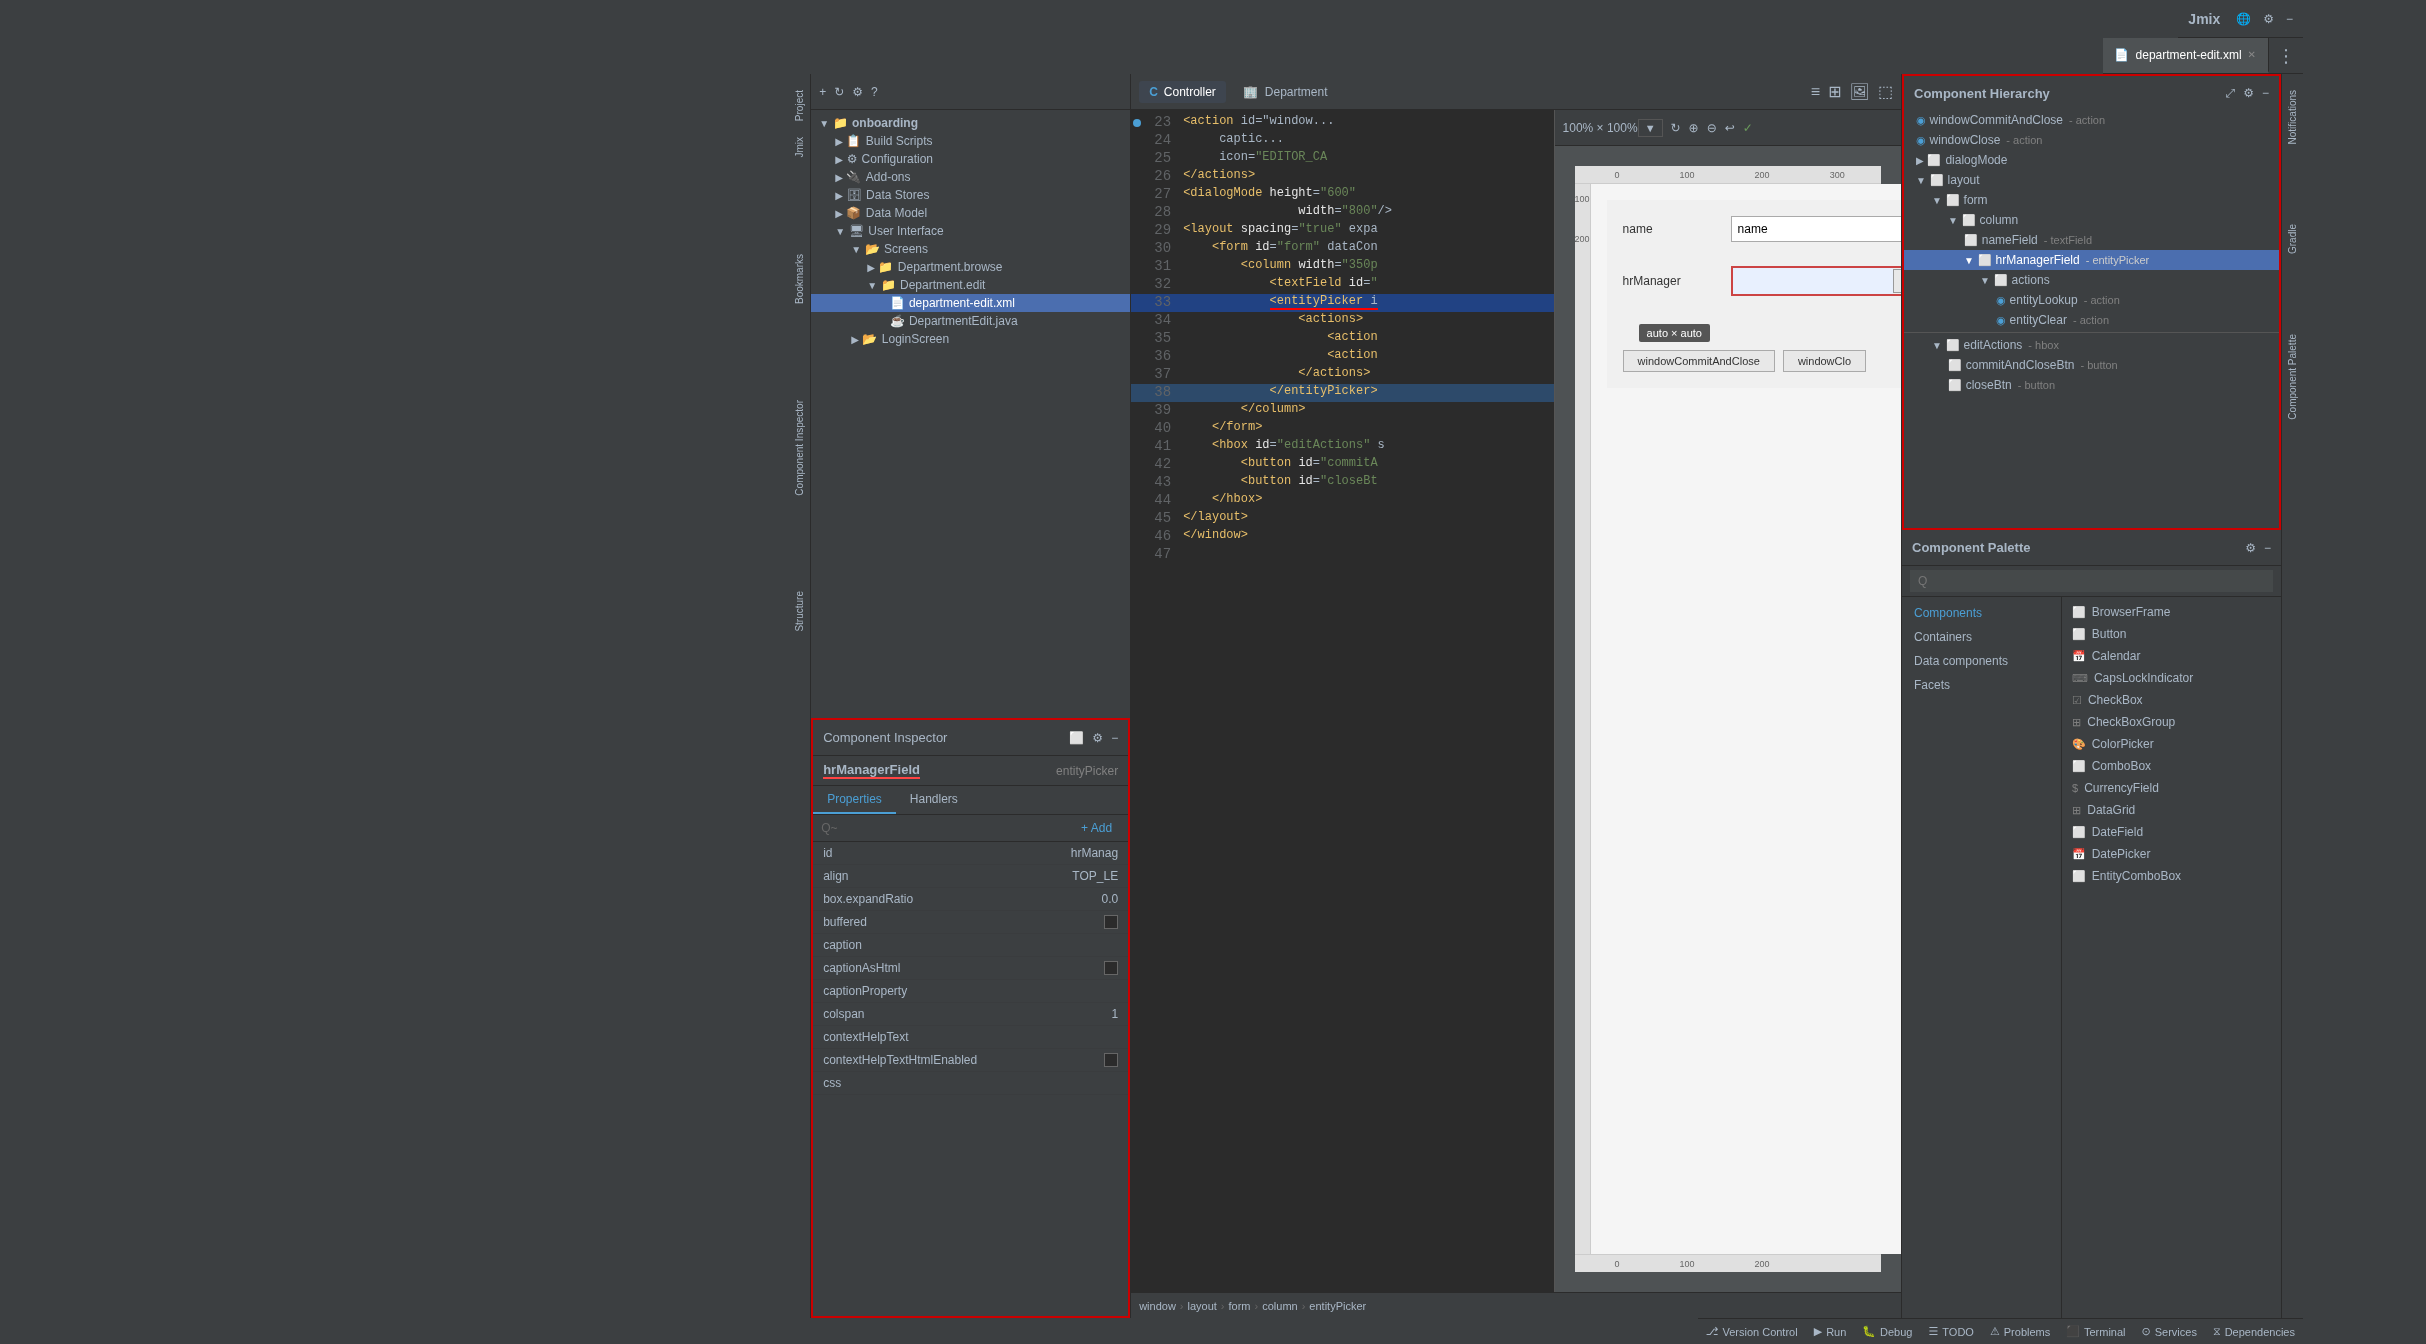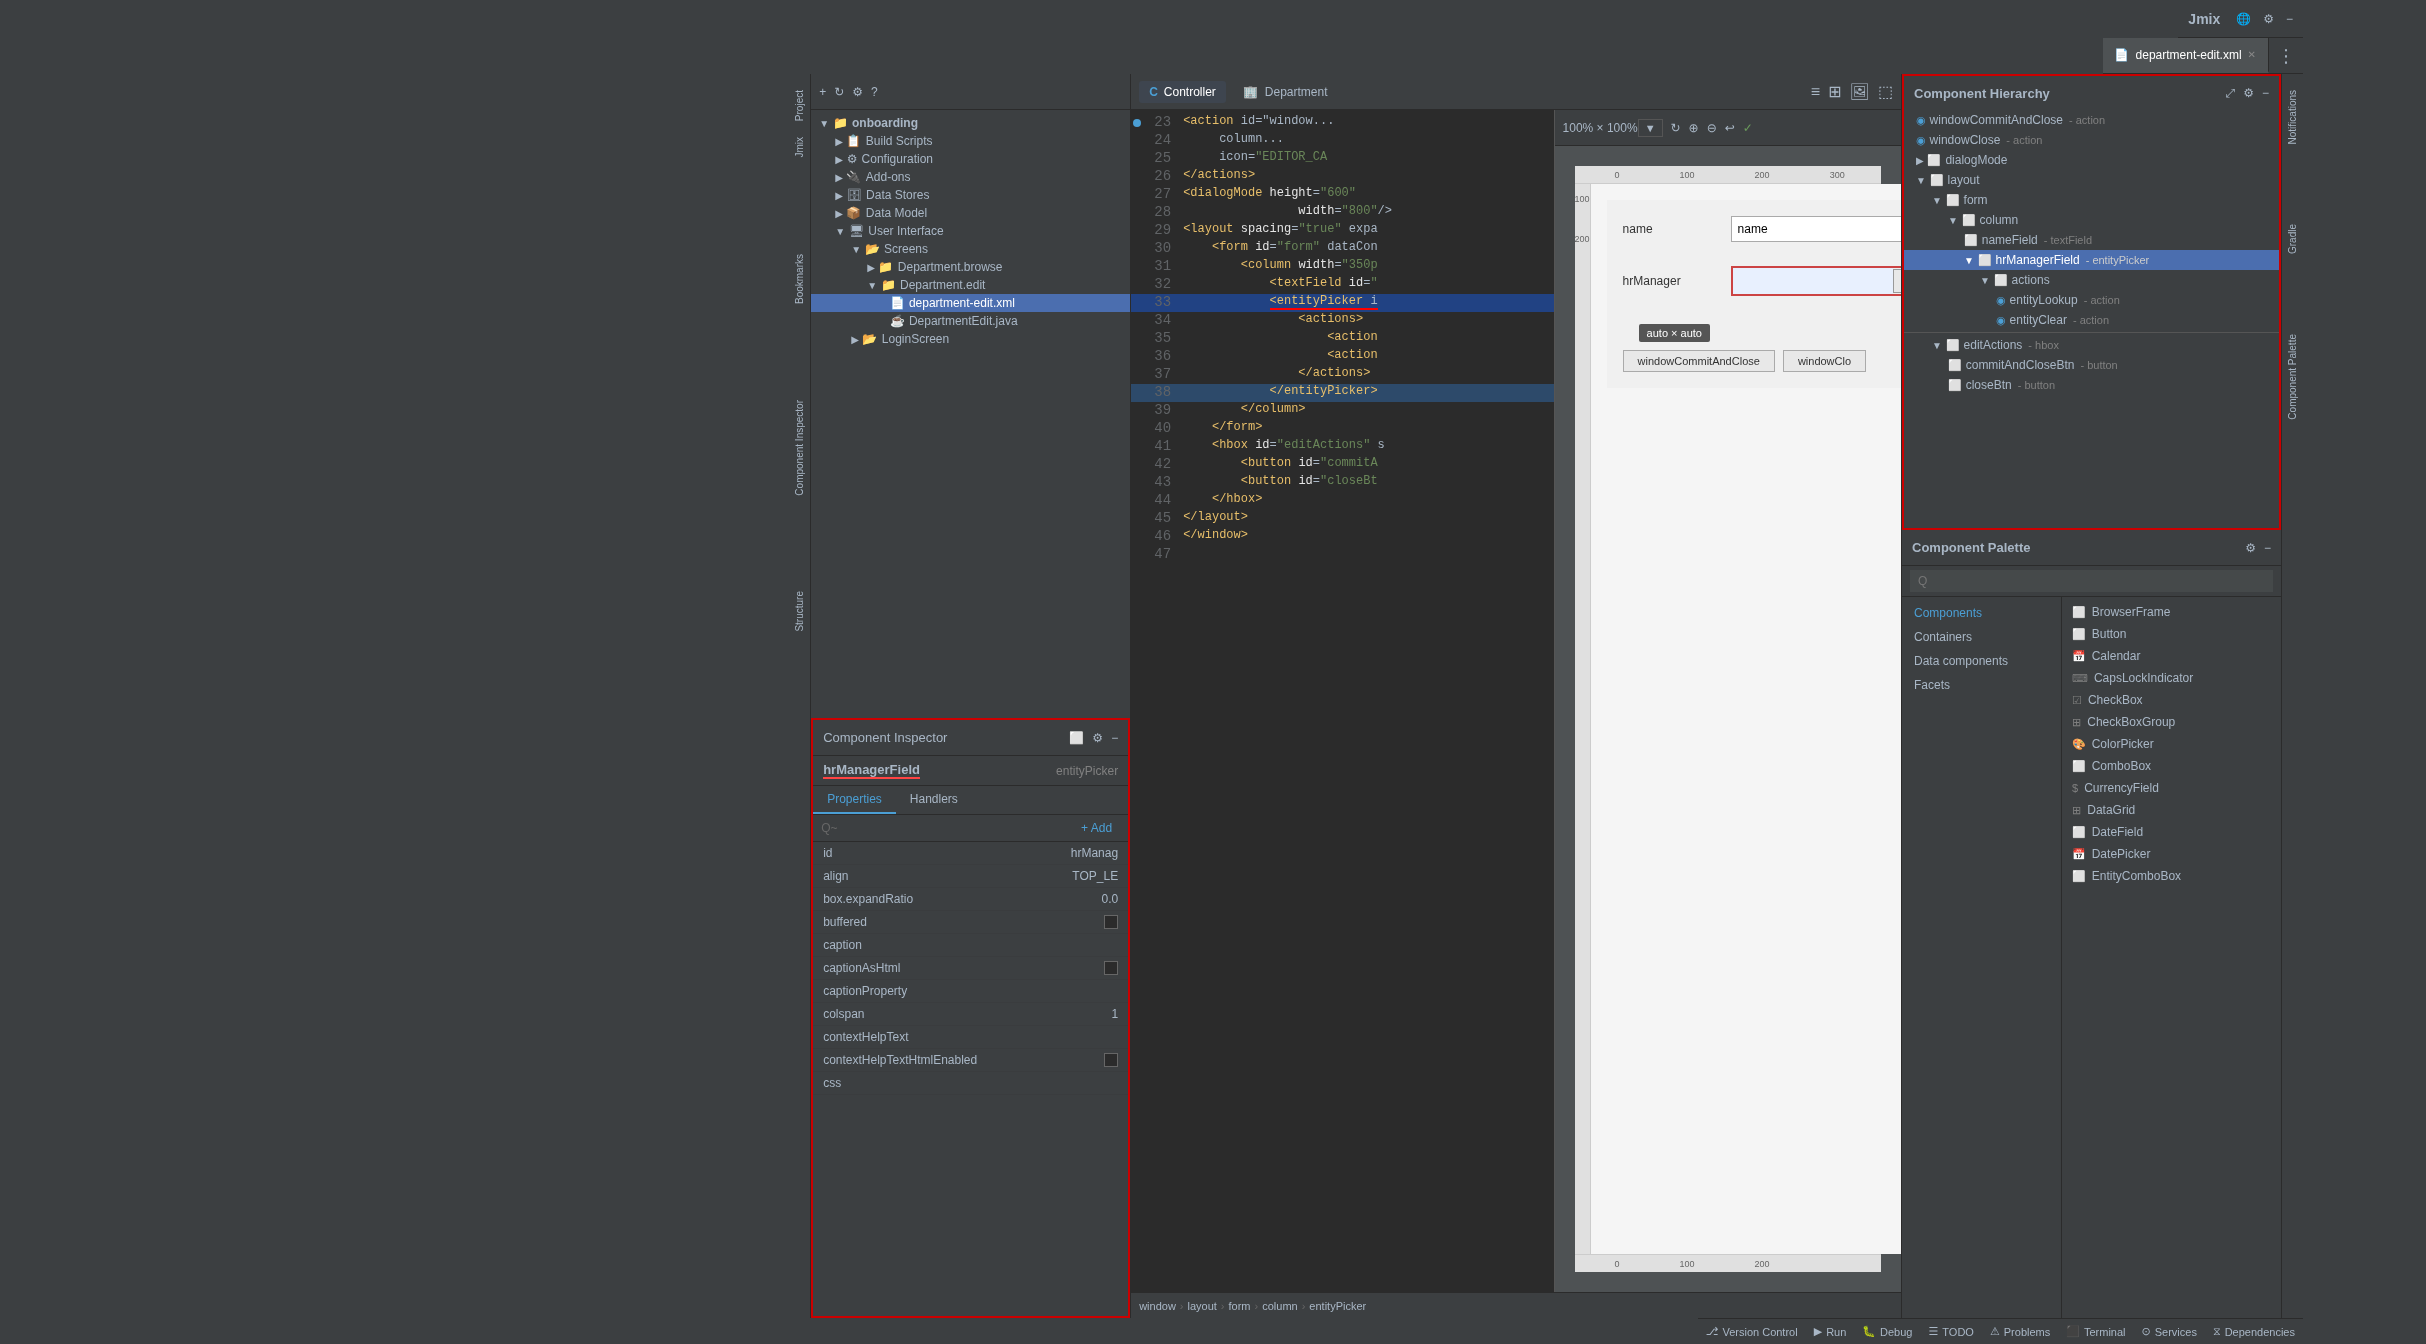--- a/index.html
+++ b/index.html
@@ -380,21 +380,21 @@
             <div class="code-line">
               <span class="line-indicator">
                   <span class="indicator-dot"></span>
                 </span>
               <span class="line-num">23</span>
               <span class="line-content"><span class="tag">&lt;action</span> id="window...</span>
             </div>
             <div class="code-line">
               <span class="line-indicator"></span>
               <span class="line-num">24</span>
-              <span class="line-content">     column...</span>
+              <span class="line-content">     captic...</span>
             </div>
             <div class="code-line">
               <span class="line-indicator"></span>
               <span class="line-num">25</span>
               <span class="line-content">     icon=<span class="val">"EDITOR_CA</span></span>
             </div>
             <div class="code-line">
               <span class="line-indicator"></span>
               <span class="line-num">26</span>
               <span class="line-content"><span class="tag">&lt;/actions&gt;</span></span>

